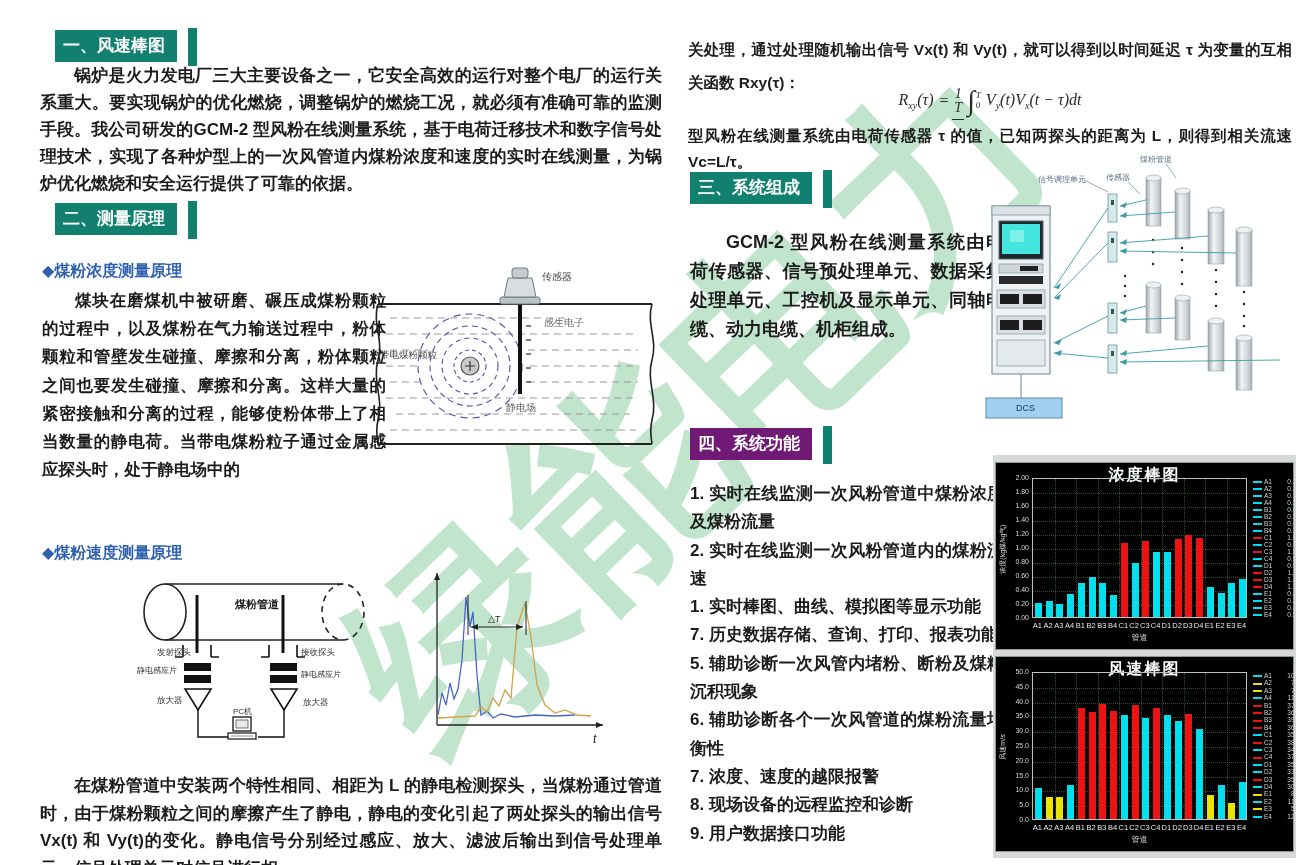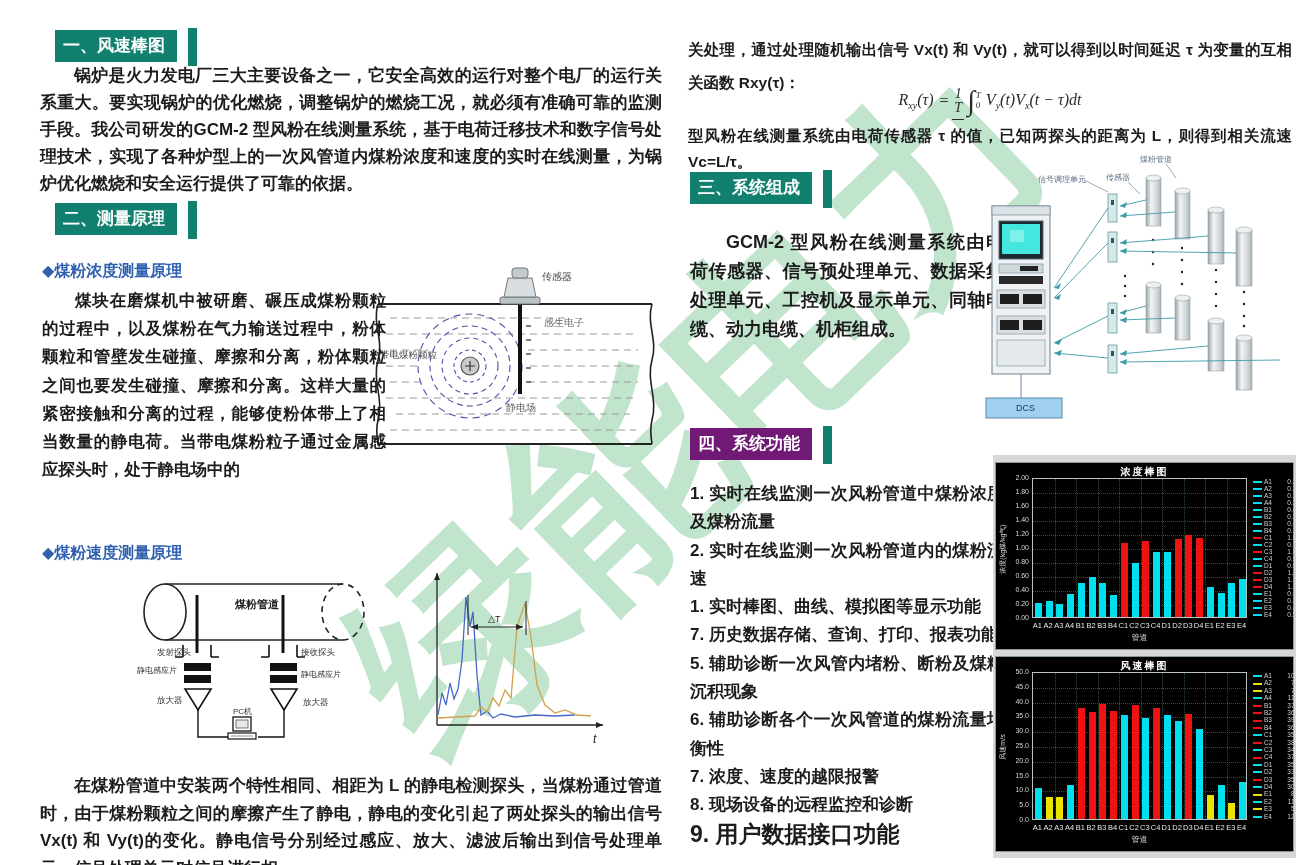--- a/index.html
+++ b/index.html
@@ -20,21 +20,21 @@
            font-family:"Liberation Serif","DejaVu Serif",serif;font-style:italic;
            font-size:16px;color:#2a2a2a;}
   .formula sub{font-size:10px;}
   .frac{display:inline-flex;flex-direction:column;align-items:center;line-height:1;font-size:14px;}
   .frac .bar{width:12px;border-top:1.4px solid #2a2a2a;margin:2px 0;}
   .int-wrap{display:inline-flex;align-items:center;}
   .int{font-size:28px;font-style:normal;line-height:1;}
   .lims{display:inline-flex;flex-direction:column;font-size:9px;line-height:1.1;margin-left:1px;}
   .chart{position:absolute;background:#000;border:1px solid #8a9a9a;box-sizing:border-box;}
   .chart .ttl{position:absolute;left:0;right:0;top:2px;text-align:center;color:#fff;
-              font-size:10px;font-weight:bold;letter-spacing:2px;}
+              font-size:16px;font-weight:bold;letter-spacing:2px;}
   .chart .plot{position:absolute;border:1px solid #b8c4c4;box-sizing:border-box;}
   .gridH{position:absolute;left:0;right:0;border-top:1px dotted #2c4f2c;}
   .gridV{position:absolute;top:0;bottom:0;border-left:1px dotted #2c4f2c;}
   .bar{position:absolute;bottom:0;}
   .ytick{position:absolute;color:#d8d8d8;font-size:7px;text-align:right;width:30px;}
   .xtick{position:absolute;color:#e8e8e8;font-size:7.5px;text-align:center;}
   .axlbl{position:absolute;color:#ddd;font-size:8px;text-align:center;}
   .ylbl{position:absolute;color:#ddd;font-size:7px;transform:rotate(-90deg);transform-origin:center;white-space:nowrap;}
   .leg-row{position:absolute;display:flex;align-items:center;gap:2px;color:#cfcfcf;font-size:6.5px;line-height:1;}
   .leg-dash{width:9px;height:2px;flex:none;}
@@ -362,21 +362,21 @@
 
     <div class="abs" id="s4-list" style="left:690px;top:480px;width:314px;">
         <div class="cn" style="font-size: 17px; line-height: 28.3px;">1. 实时在线监测一次风粉管道中煤粉浓度及煤粉流量</div>
         <div class="cn" style="font-size: 17px; line-height: 28.3px;">2. 实时在线监测一次风粉管道内的煤粉流速</div>
         <div class="cn" style="font-size: 17px; line-height: 28.3px;">1. 实时棒图、曲线、模拟图等显示功能</div>
         <div class="cn" style="font-size: 17px; line-height: 28.3px;">7. 历史数据存储、查询、打印、报表功能</div>
         <div class="cn" style="font-size: 17px; line-height: 28.3px;">5. 辅助诊断一次风管内堵粉、断粉及煤粉沉积现象</div>
         <div class="cn" style="font-size: 17px; line-height: 28.3px;">6. 辅助诊断各个一次风管道的煤粉流量均衡性</div>
         <div class="cn" style="font-size: 17px; line-height: 28.3px;">7. 浓度、速度的越限报警</div>
         <div class="cn" style="font-size: 17px; line-height: 28.3px;">8. 现场设备的远程监控和诊断</div>
-        <div class="cn" style="font-size: 23px; line-height: 28.3px;">9. 用户数据接口功能</div>
+        <div class="cn" style="font-size: 17px; line-height: 28.3px;">9. 用户数据接口功能</div>
       </div>
 
     <div class="abs" style="left:993px;top:455px;width:303px;height:403px;background:#d8d8d8;">
       <div class="chart" style="left: 2px; top: 7px; width: 299px; height: 188px; background: rgb(0, 0, 0);">
           <div class="ttl">浓度棒图</div>
           <div class="plot" style="left: 36px; top: 15px; width: 215px; height: 140px;">
             <div class="gridH" style="top: 126px;"></div>
             <div class="gridH" style="top: 112px;"></div>
             <div class="gridH" style="top: 98px;"></div>
             <div class="gridH" style="top: 84px;"></div>

